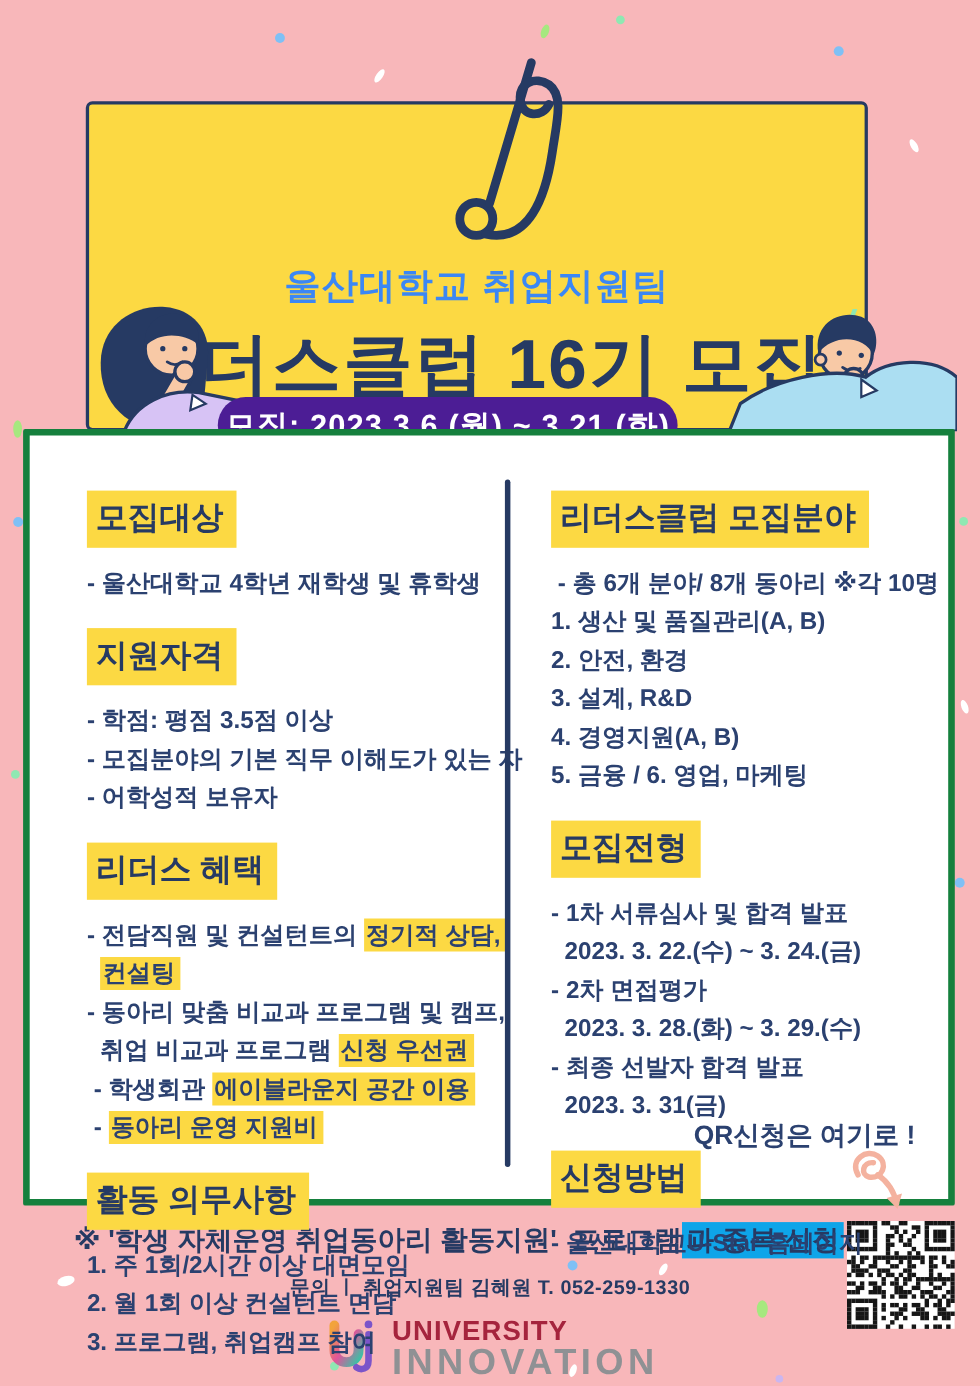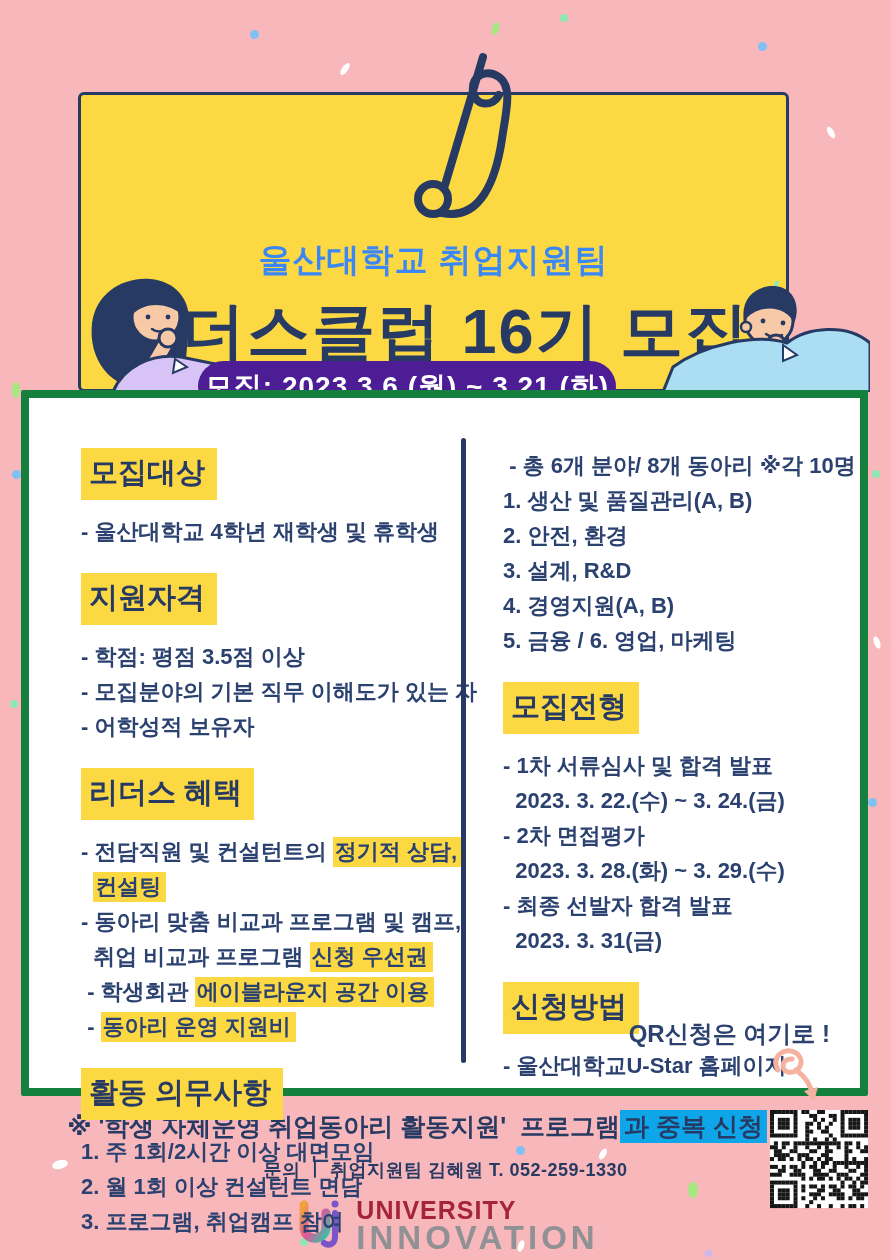--- a/index.html
+++ b/index.html
@@ -22,21 +22,21 @@
 
   .char{position:absolute;z-index:2;}
 
   
   .pill{position:absolute;left:198px;top:361px;width:418px;height:51px;background:#4c1d95;
     border-radius:28px;display:flex;align-items:center;justify-content:center;z-index:3;}
   .pill span{color:#ffffff;font-size:28px;font-weight:800;letter-spacing:1px;}
 
   
   .card{position:absolute;left:21px;top:390px;width:847px;height:706px;background:#ffffff;
-    border:8px solid #15803d;border-radius:2px;box-sizing:border-box;z-index:4;}
+    border:6px solid #15803d;border-radius:2px;box-sizing:border-box;z-index:4;}
   .divider{position:absolute;left:432px;top:40px;width:5px;height:625px;background:#263a63;border-radius:3px;}
   .col{position:absolute;top:50px;}
   .col-left{left:52px;width:396px;}
   .col-right{left:474px;width:372px;}
   .section{margin-bottom:24px;}
   .sec-heading{display:inline-block;background:#fcd943;color:#263a63;font-size:29px;font-weight:800;
     padding:5px 12px 7px 8px;margin-bottom:14px;}
   .line{color:#2b4170;font-size:22px;font-weight:700;line-height:35px;white-space:pre-wrap;}
   .line .hl{background:#fcd943;padding:2px 5px 3px 2px;}
   .qr-note{position:absolute;right:30px;top:620px;color:#2b4170;font-size:24px;font-weight:700;}
@@ -127,21 +127,21 @@
 
   <div class="card">
     <div class="col col-left" id="col-left">
         <div class="section"><div class="sec-heading">모집대상</div><div class="line"><span>- 울산대학교 4학년 재학생 및 휴학생</span></div></div>
         <div class="section"><div class="sec-heading">지원자격</div><div class="line"><span>- 학점: 평점 3.5점 이상</span></div><div class="line"><span>- 모집분야의 기본 직무 이해도가 있는 자</span></div><div class="line"><span>- 어학성적 보유자</span></div></div>
         <div class="section"><div class="sec-heading">리더스 혜택</div><div class="line"><span>- 전담직원 및 컨설턴트의 </span><span class="hl">정기적 상담,</span></div><div class="line"><span>  </span><span class="hl">컨설팅</span></div><div class="line"><span>- 동아리 맞춤 비교과 프로그램 및 캠프,</span></div><div class="line"><span>  취업 비교과 프로그램 </span><span class="hl">신청 우선권</span></div><div class="line"><span> - 학생회관 </span><span class="hl">에이블라운지 공간 이용</span></div><div class="line"><span> - </span><span class="hl">동아리 운영 지원비</span></div></div>
         <div class="section"><div class="sec-heading">활동 의무사항</div><div class="line"><span>1. 주 1회/2시간 이상 대면모임</span></div><div class="line"><span>2. 월 1회 이상 컨설턴트 면담</span></div><div class="line"><span>3. 프로그램, 취업캠프 참여</span></div></div>
       </div>
     <div class="divider"></div>
     <div class="col col-right" id="col-right">
-        <div class="section"><div class="line"><span> - 총 6개 분야/ 8개 동아리 ※각 10명</span></div><div class="line"><span>1. 생산 및 품질관리(A, B)</span></div><div class="line"><span>2. 안전, 환경</span></div><div class="line"><span>3. 설계, R&amp;D</span></div><div class="line"><span>4. 경영지원(A, B)</span></div><div class="line"><span>5. 금융 / 6. 영업, 마케팅</span></div></div>
+        <div class="section"><div class="sec-heading">리더스클럽 모집분야</div><div class="line"><span> - 총 6개 분야/ 8개 동아리 ※각 10명</span></div><div class="line"><span>1. 생산 및 품질관리(A, B)</span></div><div class="line"><span>2. 안전, 환경</span></div><div class="line"><span>3. 설계, R&amp;D</span></div><div class="line"><span>4. 경영지원(A, B)</span></div><div class="line"><span>5. 금융 / 6. 영업, 마케팅</span></div></div>
         <div class="section"><div class="sec-heading">모집전형</div><div class="line"><span>- 1차 서류심사 및 합격 발표</span></div><div class="line"><span>  2023. 3. 22.(수) ~ 3. 24.(금)</span></div><div class="line"><span>- 2차 면접평가</span></div><div class="line"><span>  2023. 3. 28.(화) ~ 3. 29.(수)</span></div><div class="line"><span>- 최종 선발자 합격 발표</span></div><div class="line"><span>  2023. 3. 31(금)</span></div></div>
         <div class="section"><div class="sec-heading">신청방법</div><div class="line"><span>- 울산대학교U-Star 홈페이지</span></div></div>
       </div>
     <div class="qr-note">QR신청은 여기로 !</div>
     <svg class="arrow-icon" width="52" height="55" viewBox="0 0 52 55">
       <path d="M10,24 C2,10 18,0 28,7 C38,14 32,28 20,26 C12,24 14,12 24,13" fill="none" stroke="#f4b29f" stroke-width="5" stroke-linecap="round"></path>
       <path d="M28,24 C38,31 43,40 45,50" fill="none" stroke="#f4b29f" stroke-width="5" stroke-linecap="round"></path>
       <path d="M36,45 L46,55 L50,41 Z" fill="#f4b29f"></path>
     </svg>
   </div>

